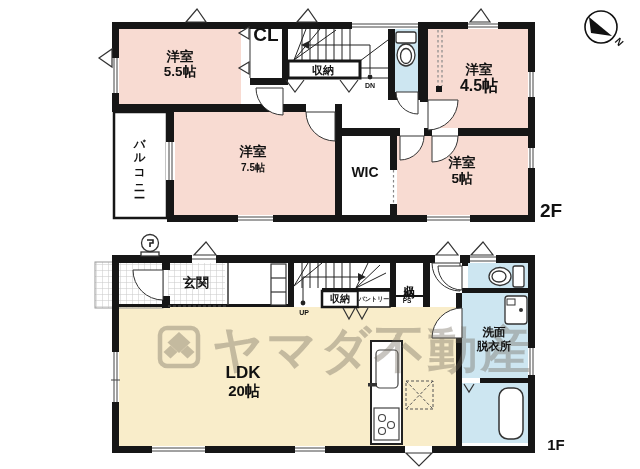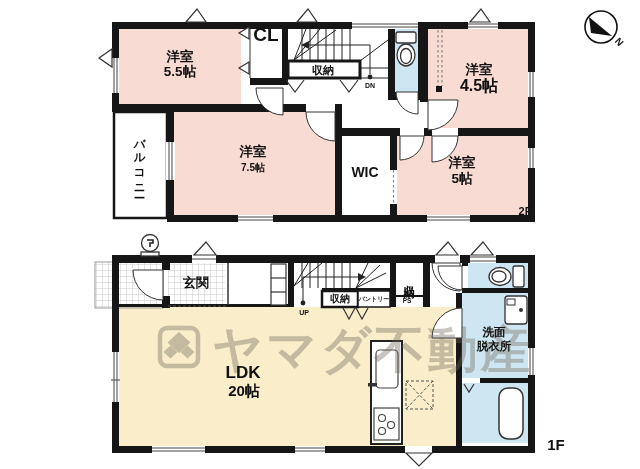--- a/index.html
+++ b/index.html
@@ -327,21 +327,21 @@
 <div class="lbl" style="left:323px;top:70px;font-size:11px">収納</div>
 <div class="lbl b" style="left:370px;top:86px;font-size:7px">DN</div>
 <div class="lbl" style="left:479px;top:70px;font-size:13.5px">洋室</div>
 <div class="lbl" style="left:479px;top:86px;font-size:16px">4.5帖</div>
 <div class="lbl v" style="left:139px;top:162px;font-size:11.5px">バルコニー</div>
 <div class="lbl" style="left:253px;top:152px;font-size:13.5px">洋室</div>
 <div class="lbl" style="left:253px;top:168px;font-size:10px">7.5帖</div>
 <div class="lbl" style="left:365px;top:172px;font-size:14px">WIC</div>
 <div class="lbl" style="left:462px;top:163px;font-size:13.5px">洋室</div>
 <div class="lbl" style="left:462px;top:179px;font-size:13.5px">5帖</div>
-<div class="lbl b" style="left:525px;top:211px;font-size:11px">2F</div>
+<div class="lbl b" style="left:551px;top:211px;font-size:19px">2F</div>
 
 <div class="lbl" style="left:196px;top:283px;font-size:13px">玄関</div>
 <div class="lbl" style="left:340px;top:299px;font-size:10px">収納</div>
 <div class="lbl" style="left:374px;top:299px;font-size:6px">パントリー</div>
 <div class="lbl v" style="left:409px;top:278px;font-size:11px">収納</div>
 <div class="lbl" style="left:407px;top:301px;font-size:6.5px">PS</div>
 <div class="lbl b" style="left:304px;top:313px;font-size:7px">UP</div>
 <div class="lbl" style="left:494px;top:333px;font-size:11.5px">洗面</div>
 <div class="lbl" style="left:494px;top:347px;font-size:11.5px">脱衣所</div>
 <div class="lbl" style="left:243px;top:373px;font-size:17px">LDK</div>

